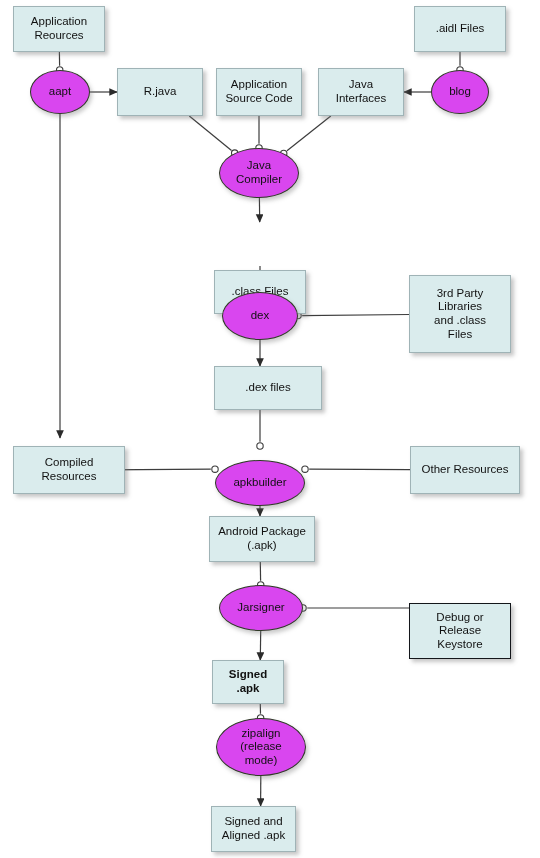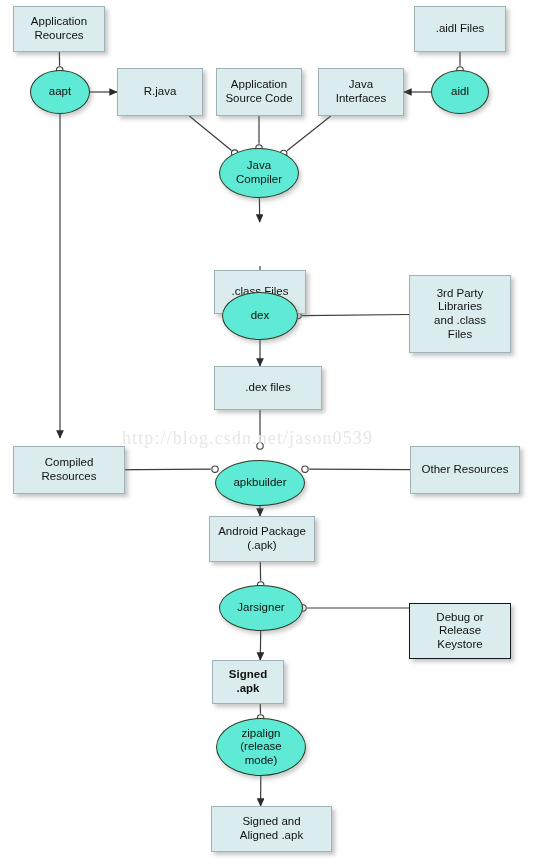--- a/index.html
+++ b/index.html
@@ -53,21 +53,21 @@
   .box {
     background: #daeced;
     border: 1px solid #9fb3b6;
     box-shadow: 3px 3px 4px rgba(120,120,120,0.42);
   }
   .box.dark-border {
     border: 1.5px solid #13161a;
     margin-top: 23px;
   }
   .ellipse {
-    background: #5eead4;
+    background: #d946ef;
     border: 1.2px solid #2e3a25;
     border-radius: 50%;
     box-shadow: 2px 3px 4px rgba(120,120,120,0.40);
     align-items: center;
   }
 </style>
 </head>
 <body>
 
 <div id="canvas">
@@ -111,21 +111,20 @@
         <circle cx="298.0" cy="315.6" r="3.2"></circle>
         <circle cx="260.0" cy="446.0" r="3.2"></circle>
         <circle cx="215.0" cy="469.2" r="3.2"></circle>
         <circle cx="305.0" cy="469.2" r="3.2"></circle>
         <circle cx="260.7" cy="585.0" r="3.2"></circle>
         <circle cx="303.0" cy="608.0" r="3.2"></circle>
         <circle cx="260.6" cy="718.0" r="3.2"></circle>
       </g>
   </svg>
 
-  <div class="watermark" style="left: 122px; top: 428px;">http://blog.csdn.net/jason0539</div>
 
   <div id="nodes">
       <div class="node box" style="left: 13px; top: 6px; width: 92px; height: 46px;">
         <span class="lbl">Application<br>Reources</span>
       </div>
       <div class="node box" style="left: 414px; top: 6px; width: 92px; height: 46px;">
         <span class="lbl">.aidl Files</span>
       </div>
       <div class="node ellipse" style="left: 30px; top: 70px; width: 60px; height: 44px;">
         <span class="lbl">aapt</span>
@@ -133,21 +132,21 @@
       <div class="node box" style="left: 117px; top: 68px; width: 86px; height: 48px;">
         <span class="lbl">R.java</span>
       </div>
       <div class="node box" style="left: 216px; top: 68px; width: 86px; height: 48px;">
         <span class="lbl">Application<br>Source Code</span>
       </div>
       <div class="node box" style="left: 318px; top: 68px; width: 86px; height: 48px;">
         <span class="lbl">Java<br>Interfaces</span>
       </div>
       <div class="node ellipse" style="left: 431px; top: 70px; width: 58px; height: 44px;">
-        <span class="lbl">aidl</span>
+        <span class="lbl">blog</span>
       </div>
       <div class="node ellipse" style="left: 219px; top: 148px; width: 80px; height: 50px;">
         <span class="lbl">Java<br>Compiler</span>
       </div>
       <div class="node box" style="left: 214px; top: 222px; width: 92px; height: 44px; margin-top: 48px;">
         <span class="lbl">.class Files</span>
       </div>
       <div class="node ellipse" style="left: 222px; top: 292px; width: 76px; height: 48px;">
         <span class="lbl">dex</span>
       </div>
@@ -174,17 +173,17 @@
       </div>
       <div class="node box dark-border" style="left: 409px; top: 580px; width: 102px; height: 56px;">
         <span class="lbl">Debug or<br>Release<br>Keystore</span>
       </div>
       <div class="node box" style="left: 212px; top: 660px; width: 72px; height: 44px; font-weight: bold;">
         <span class="lbl">Signed .apk</span>
       </div>
       <div class="node ellipse" style="left: 216px; top: 718px; width: 90px; height: 58px;">
         <span class="lbl">zipalign<br>(release<br>mode)</span>
       </div>
-      <div class="node box" style="left: 211px; top: 806px; width: 121px; height: 46px;">
+      <div class="node box" style="left: 211px; top: 806px; width: 85px; height: 46px;">
         <span class="lbl">Signed and<br>Aligned .apk</span>
       </div>
     </div>
 </div>
 
 </body></html>

